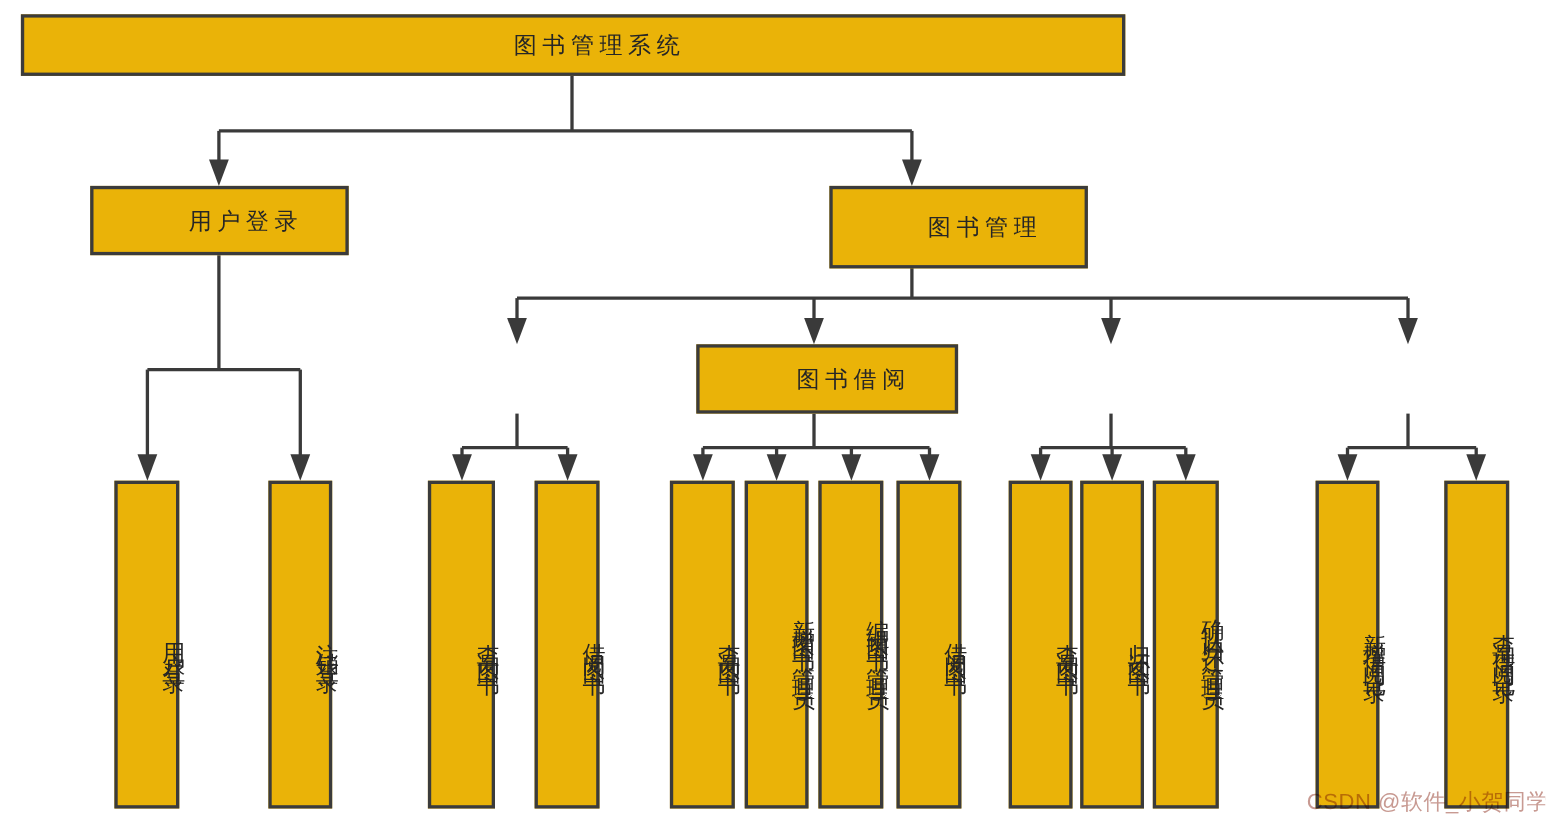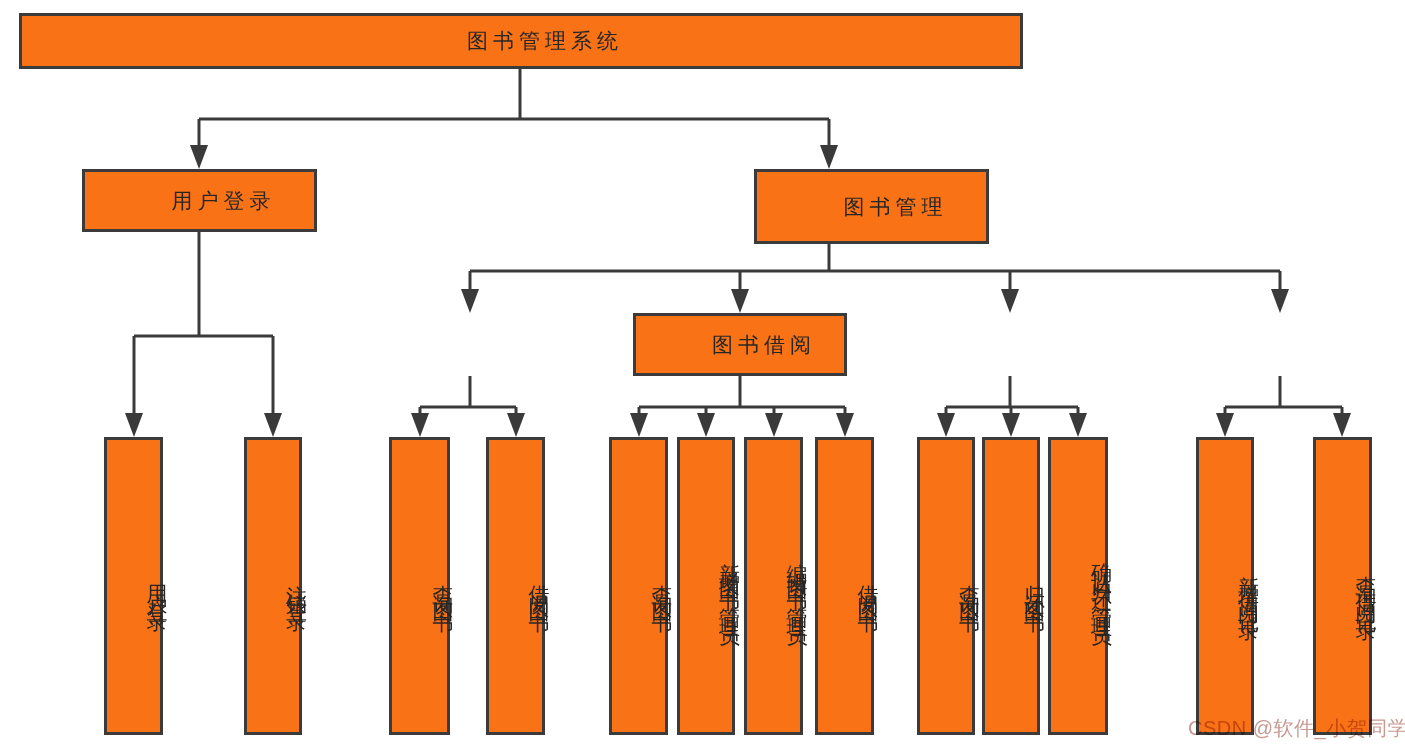--- a/index.html
+++ b/index.html
@@ -7,21 +7,21 @@
     position:relative;
     width:1405px;height:747px;
     background:#ffffff;
     overflow:hidden;
     font-family:"Liberation Sans", sans-serif;
   }
   .wires{position:absolute;left:0;top:0;z-index:1;}
   .node{
     position:absolute;
     box-sizing:border-box;
-    background:#f97316;
+    background:#eab308;
     border:3px solid #3b3b3b;
     display:flex;
     align-items:center;
     justify-content:center;
     color:#262626;
     font-size:21px;
     z-index:2;
     text-align:left;
     padding-left:48px;
   }
@@ -113,21 +113,21 @@
       <polygon points="1216,413 1234,413 1225,437"></polygon>
       <polygon points="1333,413 1351,413 1342,437"></polygon>
     </g>
   </svg>
 
   <div class="node h" style="left:19px;top:13px;width:1004px;height:56px">图书管理系统</div>
 
   <div class="node h" style="left:82px;top:169px;width:235px;height:63px">用户登录</div>
   <div class="node h" style="left:754px;top:169px;width:235px;height:75px">图书管理</div>
 
-  <div class="node h" style="left:633px;top:313px;width:214px;height:63px">图书借阅</div>
+  <div class="node h" style="left:633px;top:313px;width:238px;height:63px">图书借阅</div>
 
   <div class="node v" style="left:104px;top:437px;width:59px;height:298px">用户登录</div>
   <div class="node v" style="left:244px;top:437px;width:58px;height:298px">注销登录</div>
 
   <div class="node v" style="left:389px;top:437px;width:61px;height:298px">查询图书</div>
   <div class="node v" style="left:486px;top:437px;width:59px;height:298px">借阅图书</div>
 
   <div class="node v" style="left:609px;top:437px;width:59px;height:298px">查询图书</div>
   <div class="node v" style="left:677px;top:437px;width:58px;height:298px">新增图书（管理员）</div>
   <div class="node v" style="left:744px;top:437px;width:59px;height:298px">编辑图书（管理员）</div>

